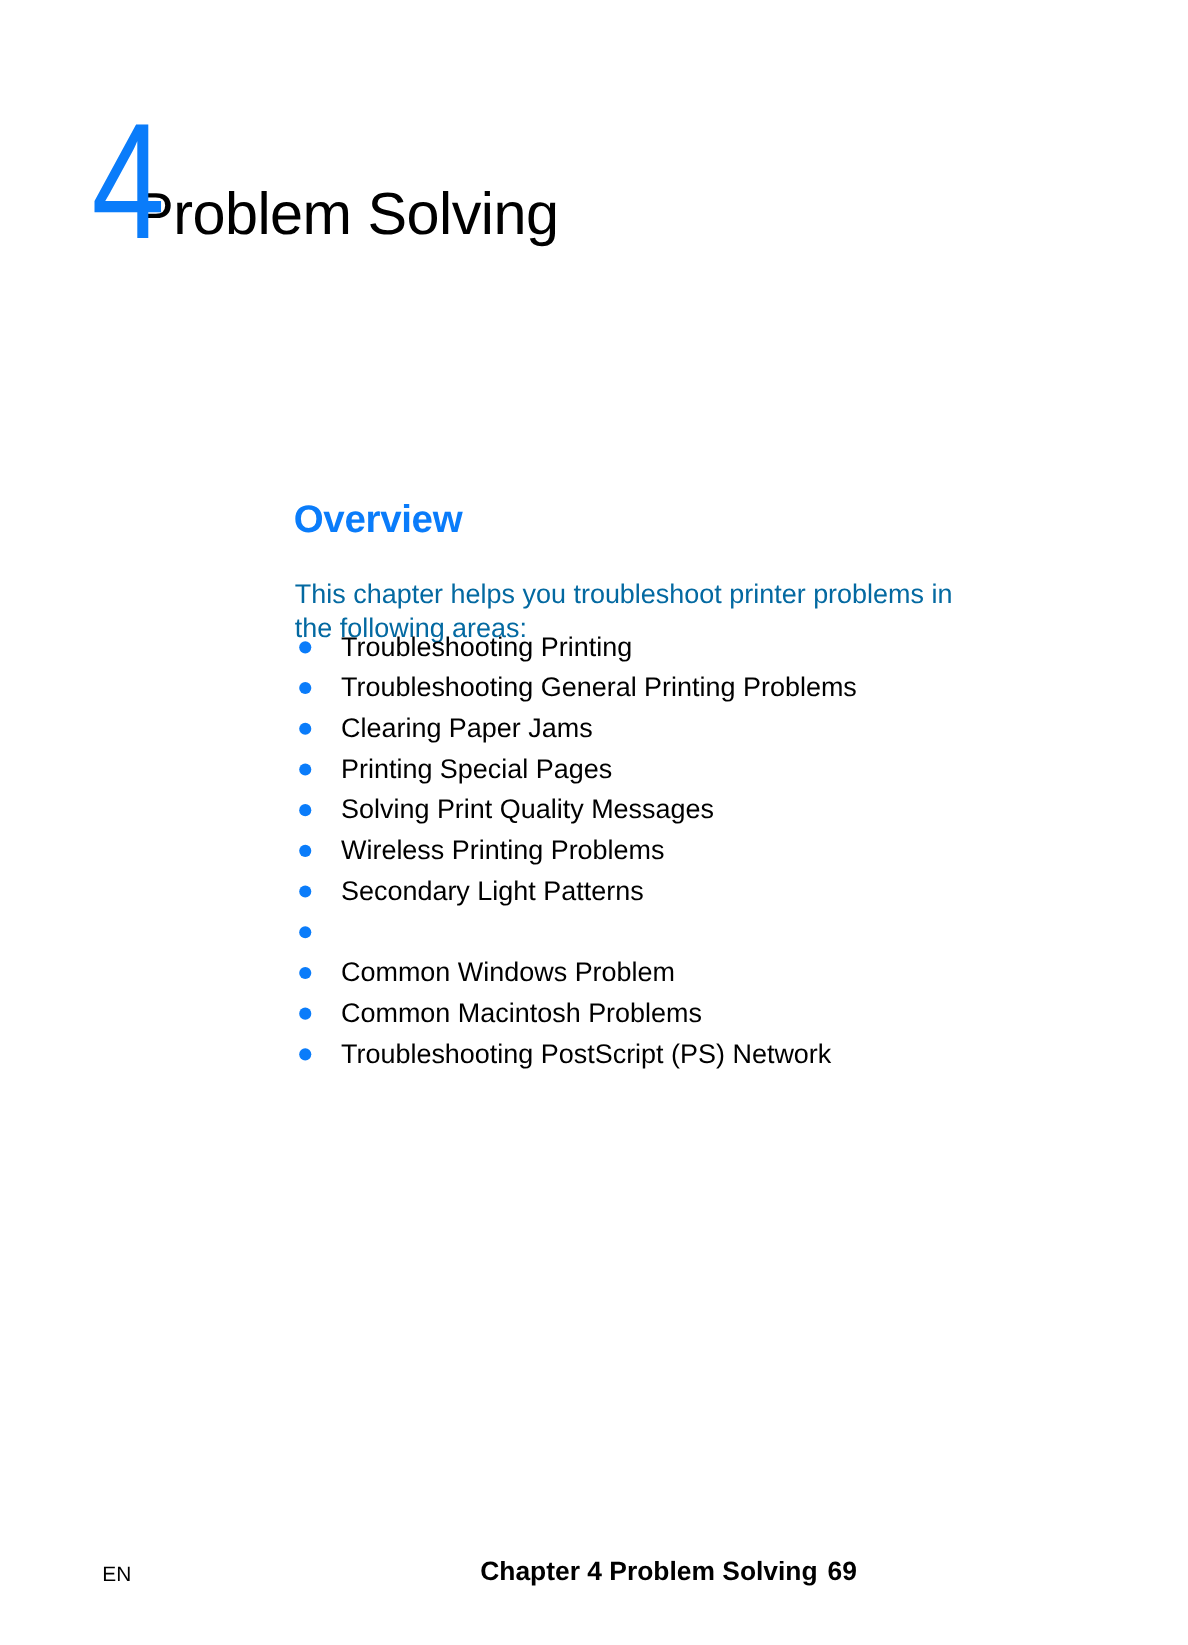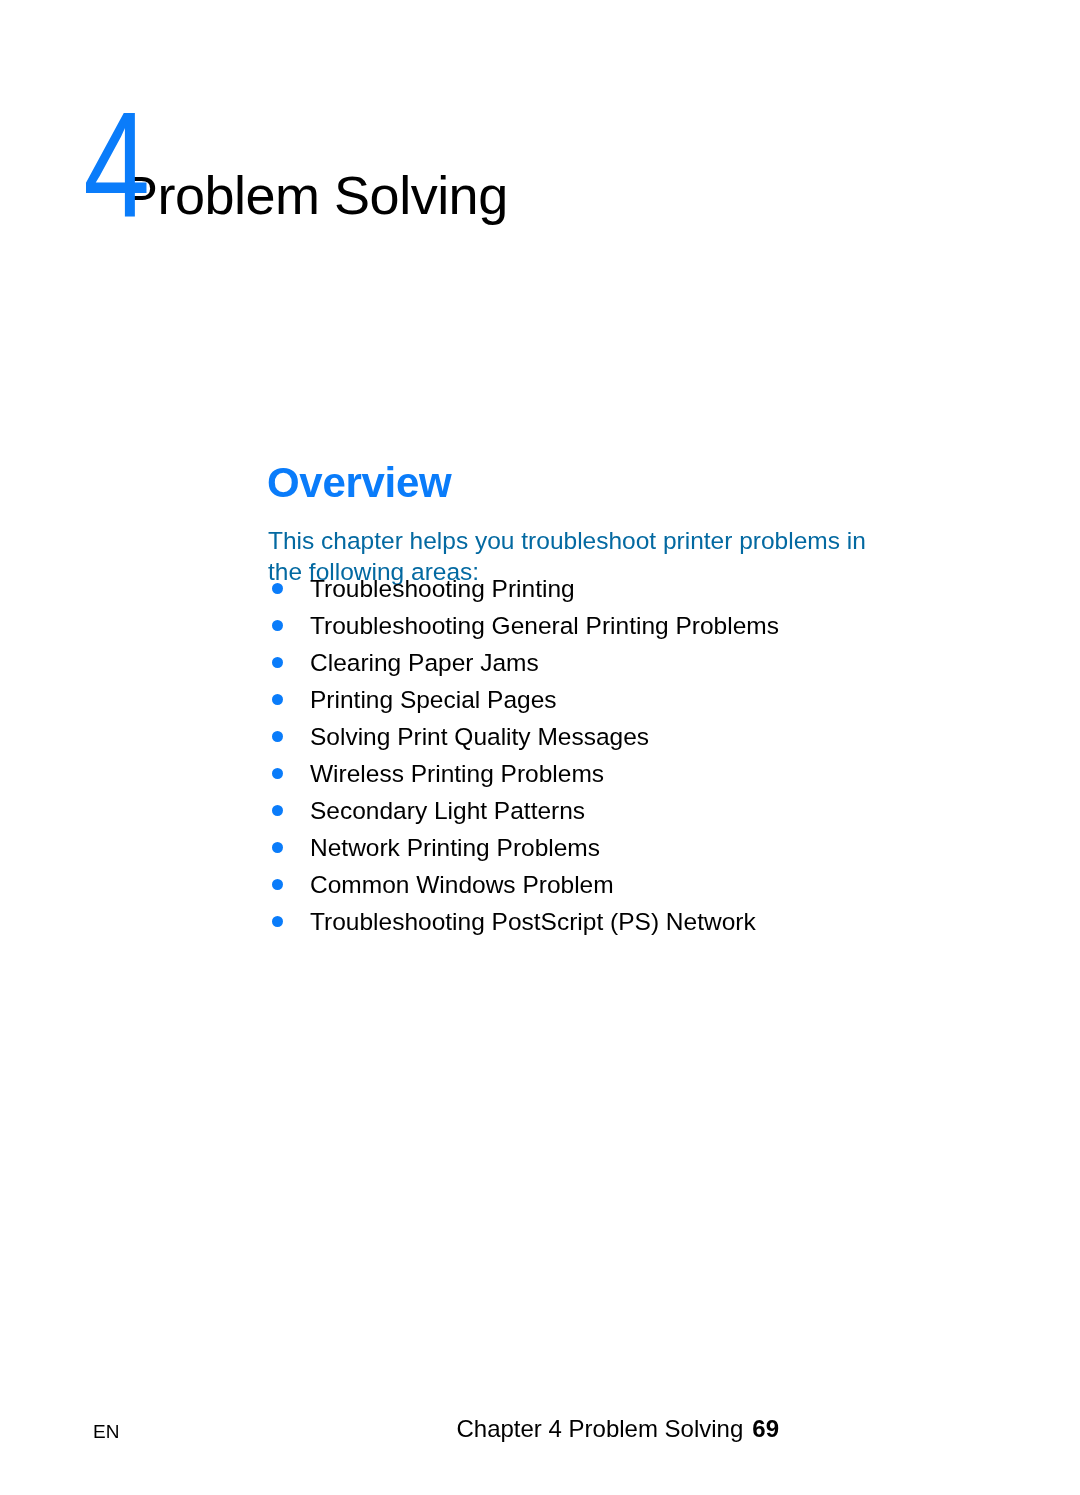--- a/index.html
+++ b/index.html
@@ -55,21 +55,21 @@
     letter-spacing: -0.5px;
     margin-left: -28px;
     padding-bottom: 8px;
   }
 
   
   .section-heading {
     position: absolute;
     left: 267px;
     top: 424px;
-    font-size: 42px;
+    font-size: 35px;
     font-weight: bold;
     color: #0a7cfa;
     letter-spacing: -0.3px;
   }
 
   .intro-paragraph {
     position: absolute;
     left: 268px;
     top: 500px;
     width: 620px;
@@ -127,21 +127,21 @@
   }
   .footer-right {
     position: absolute;
     right: 100px;
     top: 0;
     font-size: 24px;
     color: #000000;
     white-space: nowrap;
   }
   .footer-chapter-text {
-    font-weight: 400;
+    font-weight: 700;
     text-align: center;
   }
   .footer-page-number {
     font-weight: bold;
     margin-left: 9px;
   }
 </style>
 </head>
 <body>
 
@@ -180,25 +180,28 @@
     <li class="topic-item">
       <span class="bullet-dot"></span>
       <span class="topic-label">Wireless Printing Problems</span>
     </li>
     <li class="topic-item">
       <span class="bullet-dot"></span>
       <span class="topic-label">Secondary Light Patterns</span>
     </li>
     <li class="topic-item">
       <span class="bullet-dot"></span>
-      <span class="topic-label">Network Printing Problems</span>
     </li>
     <li class="topic-item">
       <span class="bullet-dot"></span>
       <span class="topic-label">Common Windows Problem</span>
+    </li>
+    <li class="topic-item">
+      <span class="bullet-dot"></span>
+      <span class="topic-label">Common Macintosh Problems</span>
     </li>
     <li class="topic-item">
       <span class="bullet-dot"></span>
       <span class="topic-label">Troubleshooting PostScript (PS) Network</span>
     </li>
   </ul>
 
   <div class="page-footer">
     <span class="footer-language">EN</span>
     <span class="footer-right">

